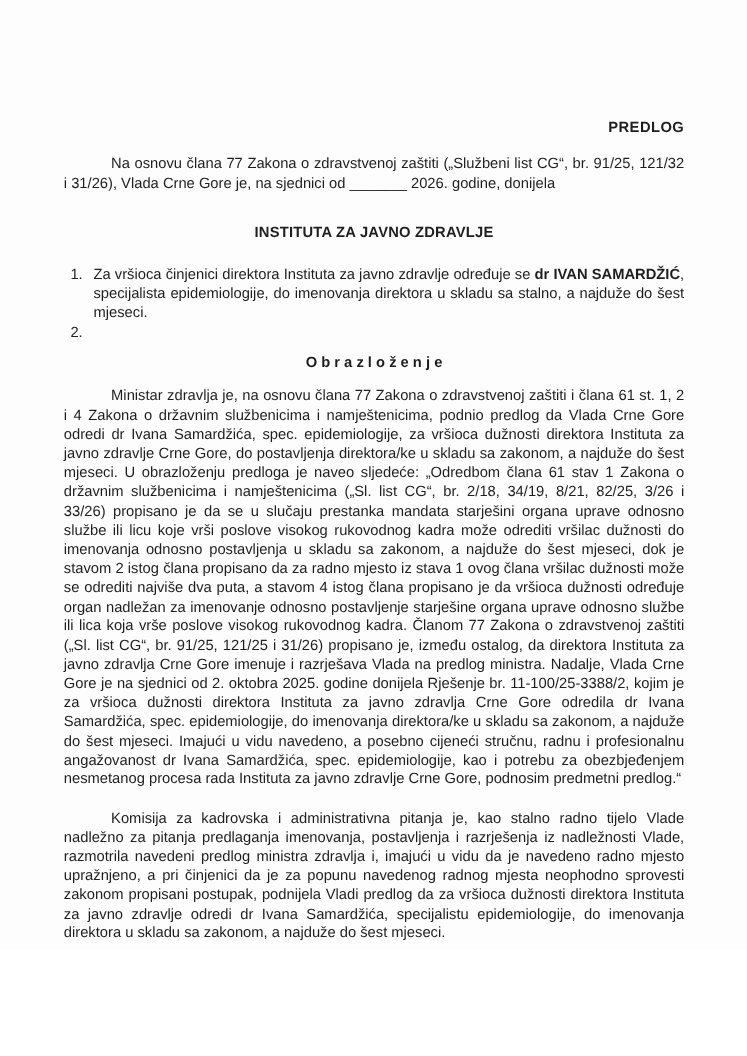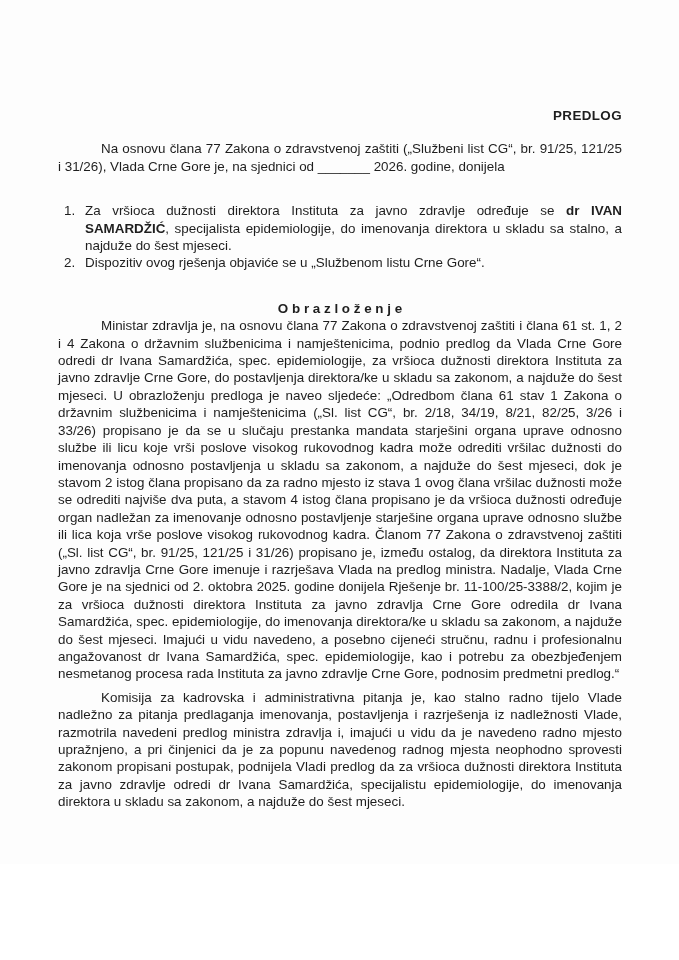--- a/index.html
+++ b/index.html
@@ -45,43 +45,45 @@
     position: absolute;
     left: 6px;
     top: 0;
   }
   .section-heading {
     margin-top: 28px;
     text-align: center;
     font-weight: bold;
   }
   .body-para {
+    margin-top: 13px;
     text-align: justify;
   }
-  .body-para + .body-para { margin-top: 6px; }
+  .body-para + .body-para { margin-top: 18px; }
   b { font-weight: bold; }
 </style>
 </head>
 <body>
 
 <div class="page">
 
   <div class="predlog">PREDLOG</div>
 
-  <p class="intro indent">Na osnovu člana 77 Zakona o zdravstvenoj zaštiti („Službeni list CG“, br. 91/25, 121/25 i 31/26), Vlada Crne Gore je, na sjednici od _______ 2026. godine, donijela</p>
+  <p class="intro indent">Na osnovu člana 77 Zakona o zdravstvenoj zaštiti („Službeni list CG“, br. 91/25, 121/32 i 31/26), Vlada Crne Gore je, na sjednici od _______ 2026. godine, donijela</p>
 
   <div class="title-block">
+    <div class="title-line">INSTITUTA ZA JAVNO ZDRAVLJE</div>
   </div>
 
   <div class="list">
     <div class="list-item">
-      <span class="list-num">1.</span><span>Za vršioca dužnosti direktora Instituta za javno zdravlje određuje se </span><b>dr IVAN SAMARDŽIĆ</b><span>, specijalista epidemiologije, do imenovanja direktora u skladu sa stalno, a najduže do šest mjeseci.</span>
+      <span class="list-num">1.</span><span>Za vršioca činjenici direktora Instituta za javno zdravlje određuje se </span><b>dr IVAN SAMARDŽIĆ</b><span>, specijalista epidemiologije, do imenovanja direktora u skladu sa stalno, a najduže do šest mjeseci.</span>
     </div>
     <div class="list-item">
-      <span class="list-num">2.</span><span>Dispozitiv ovog rješenja objaviće se u „Službenom listu Crne Gore“.</span>
+      <span class="list-num">2.</span>
     </div>
   </div>
 
   <div class="section-heading">O b r a z l o ž e n j e</div>
 
   <p class="body-para indent">Ministar zdravlja je, na osnovu člana 77 Zakona o zdravstvenoj zaštiti i člana 61 st. 1, 2 i 4  Zakona o državnim službenicima i namještenicima, podnio predlog da Vlada Crne Gore odredi dr Ivana Samardžića, spec. epidemiologije, za vršioca dužnosti direktora Instituta za javno zdravlje Crne Gore, do postavljenja direktora/ke u skladu sa zakonom, a najduže do šest mjeseci. U obrazloženju predloga je naveo sljedeće: „Odredbom člana 61 stav 1 Zakona o državnim službenicima i namještenicima („Sl. list CG“, br. 2/18, 34/19, 8/21, 82/25, 3/26 i 33/26) propisano je da se u slučaju prestanka mandata starješini organa uprave odnosno službe ili licu koje vrši poslove visokog rukovodnog kadra može odrediti vršilac dužnosti do imenovanja odnosno postavljenja u skladu sa zakonom, a najduže do šest mjeseci, dok je stavom 2 istog člana propisano da za radno mjesto iz stava 1 ovog člana vršilac dužnosti može se odrediti najviše dva puta, a stavom 4 istog člana propisano je da vršioca dužnosti određuje organ nadležan za imenovanje odnosno postavljenje starješine organa uprave odnosno službe ili lica koja vrše poslove visokog rukovodnog kadra. Članom 77 Zakona o zdravstvenoj zaštiti („Sl. list CG“, br. 91/25, 121/25 i 31/26) propisano je, između ostalog, da direktora Instituta za javno zdravlja Crne Gore imenuje i razrješava Vlada na predlog ministra. Nadalje, Vlada Crne Gore je na sjednici od 2. oktobra 2025. godine donijela Rješenje br. 11-100/25-3388/2, kojim je za vršioca dužnosti direktora Instituta za javno zdravlja Crne Gore odredila dr Ivana Samardžića, spec. epidemiologije, do imenovanja direktora/ke u skladu sa zakonom, a najduže do šest mjeseci. Imajući u vidu navedeno, a posebno cijeneći stručnu, radnu i profesionalnu angažovanost dr Ivana Samardžića, spec. epidemiologije, kao i potrebu za obezbjeđenjem nesmetanog procesa rada Instituta za javno zdravlje Crne Gore, podnosim predmetni predlog.“</p>
 
   <p class="body-para indent">Komisija za kadrovska i administrativna pitanja je, kao stalno radno tijelo Vlade nadležno za pitanja predlaganja imenovanja, postavljenja i razrješenja iz nadležnosti Vlade, razmotrila navedeni predlog ministra zdravlja i, imajući u vidu da je navedeno radno mjesto upražnjeno, a pri činjenici da je za popunu navedenog radnog mjesta neophodno sprovesti zakonom propisani postupak, podnijela Vladi predlog da za vršioca dužnosti direktora Instituta za javno zdravlje odredi dr Ivana Samardžića, specijalistu epidemiologije, do imenovanja direktora u skladu sa zakonom, a najduže do šest mjeseci.</p>
 
 </div>

